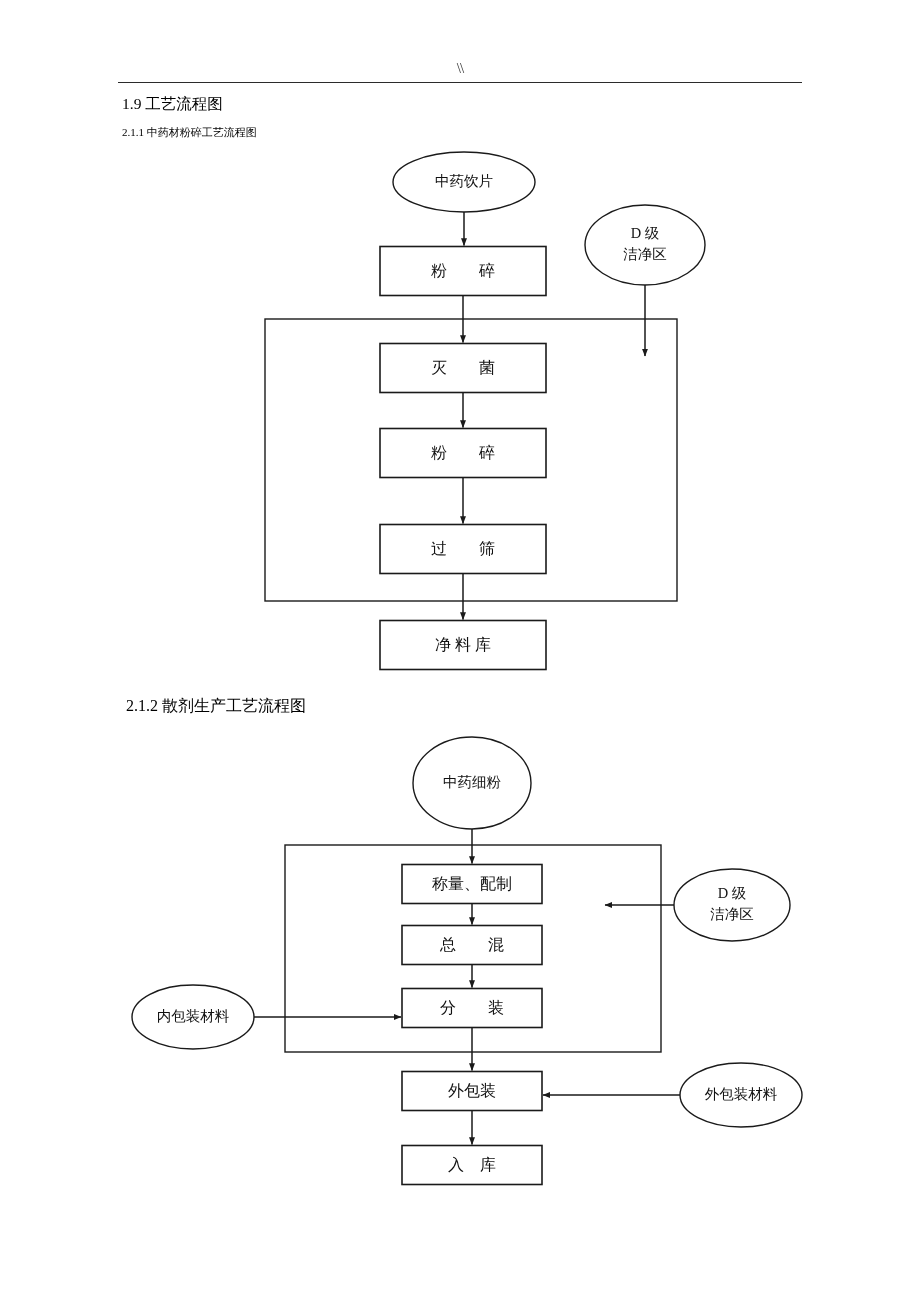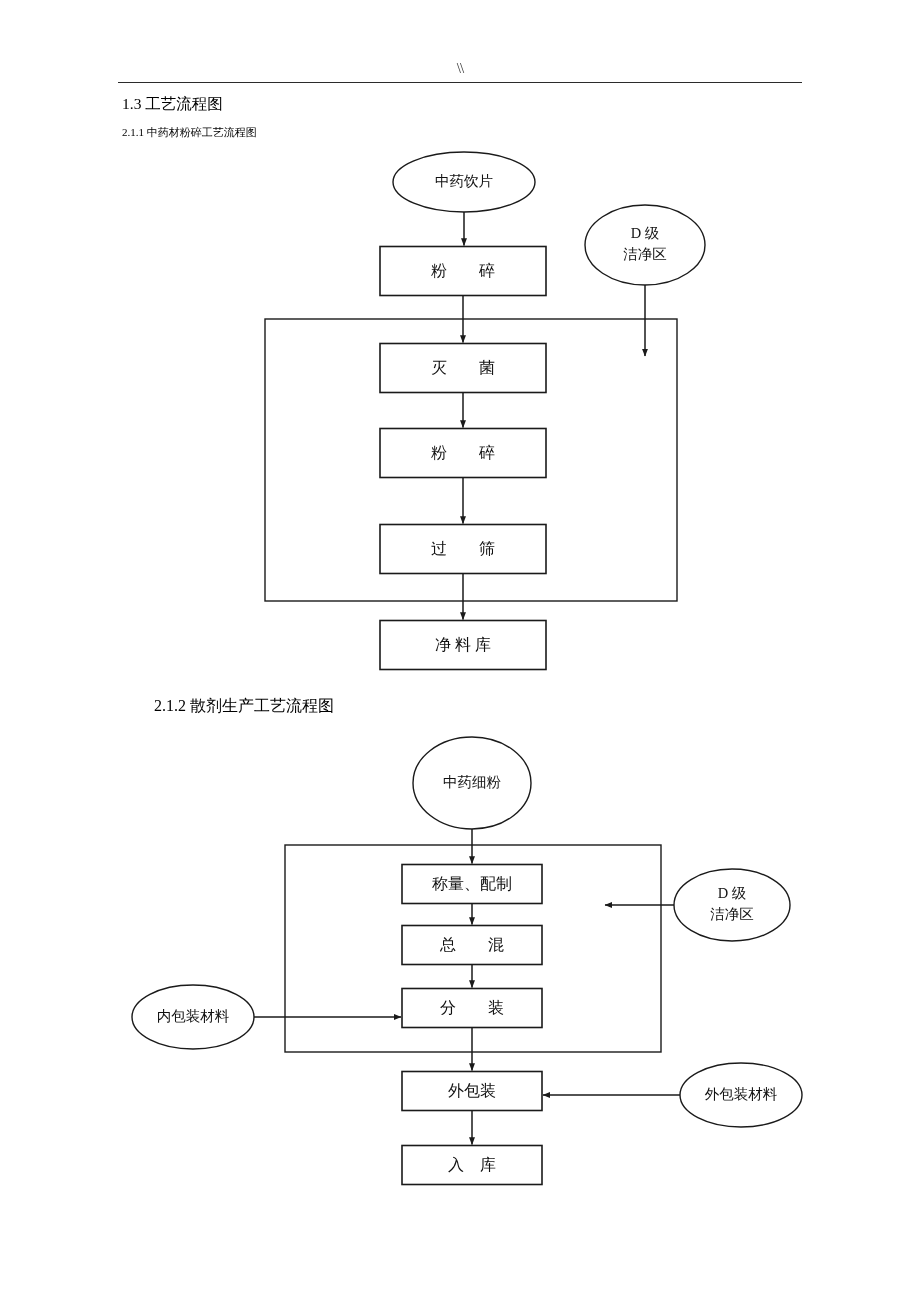--- a/index.html
+++ b/index.html
@@ -47,21 +47,21 @@
   .heading {
     position: absolute;
     font-size: 15.5px;
     line-height: 1.2;
     white-space: nowrap;
     font-family: "Liberation Serif", "DejaVu Serif", serif;
     color: #000;
   }
   .h-211 { left: 122px; top: 95px; }
   .h-2111 { left: 122px; top: 126px; font-size: 11px; }
-  .h-2112 { left: 126px; top: 696px; font-size: 16px; margin-left: 28px; }
+  .h-2112 { left: 126px; top: 696px; font-size: 16px; }
 
   
   .flow {
     position: absolute;
     left: 0;
   }
   #flow-1 { top: 140px; }
   #flow-2 { top: 725px; }
 
   svg text {
@@ -100,21 +100,21 @@
   }
 </style>
 </head>
 <body>
 
 <div class="page">
 
   <div class="header-mark">\\</div>
   <div class="header-rule"></div>
 
-  <div class="heading h-211">1.3  工艺流程图</div>
+  <div class="heading h-211">1.9  工艺流程图</div>
   <div class="heading h-2111">2.1.1  中药材粉碎工艺流程图</div>
   <div class="heading h-2112">2.1.2  散剂生产工艺流程图</div>
 
   <svg class="flow" id="flow-1" width="920" height="570" viewBox="0 0 920 570">
     <defs>
       <marker id="ah1" markerWidth="10" markerHeight="10" refX="7.2" refY="3.6" orient="auto" markerUnits="userSpaceOnUse">
         <path d="M0,0.6 L7.6,3.6 L0,6.6 z" fill="#1a1a1a"></path>
       </marker>
     </defs>
     <g id="flow-1-edges">

